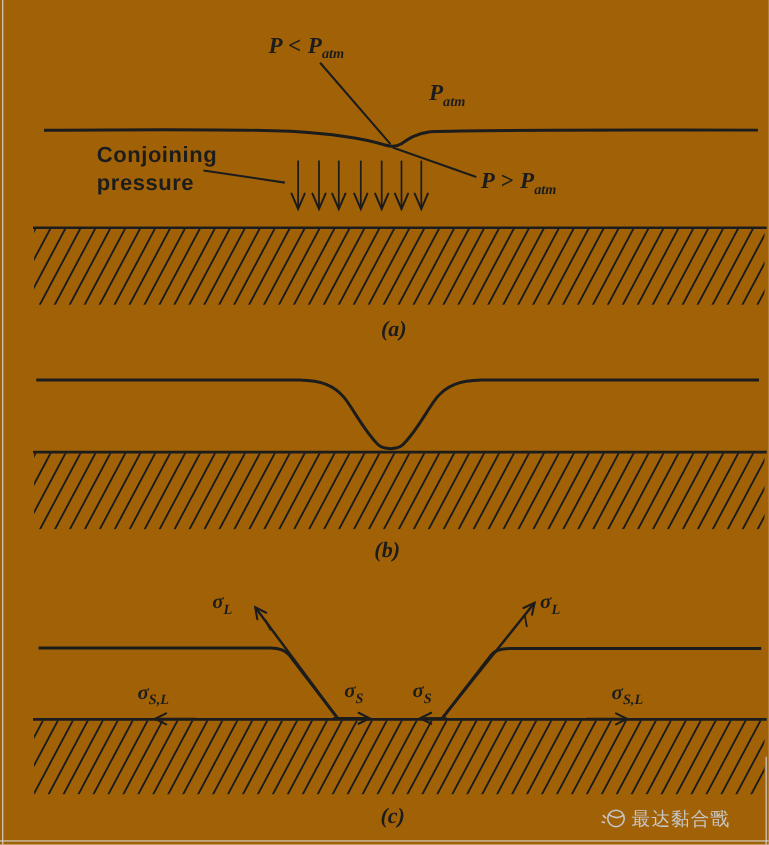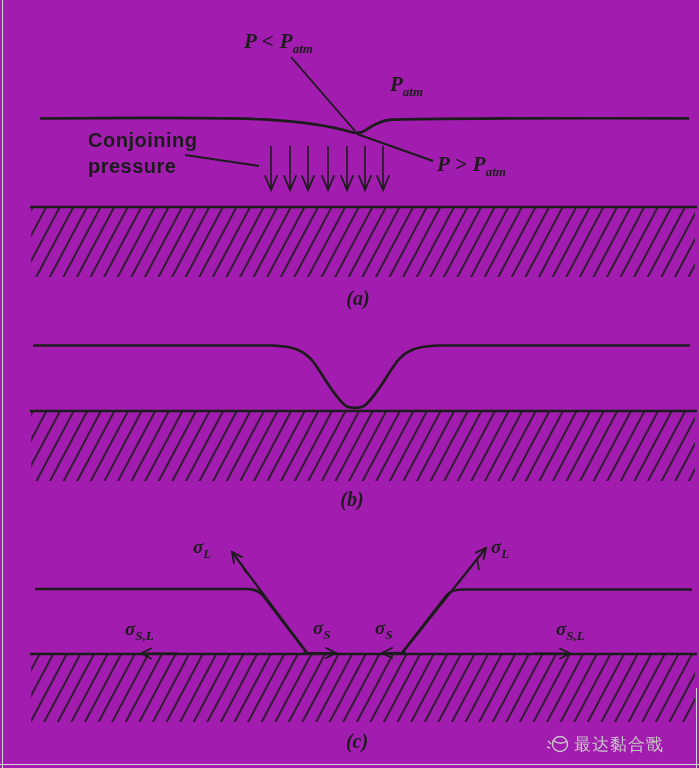--- a/index.html
+++ b/index.html
@@ -1,20 +1,20 @@
 <!DOCTYPE html>
 <html><head>
 <meta charset="utf-8">
 <style>
   html, body { margin: 0; padding: 0; background: #ffffff; }
   .figure-page {
     position: relative;
     width: 699px;
     height: 768px;
-    background: #a21caf;
+    background: #a16207;
     overflow: hidden;
     font-family: "Liberation Sans", "DejaVu Sans", sans-serif;
   }
   .figure-page svg { position: absolute; inset: 0; }
 
   
   .ink        { stroke: #1c1c1c; fill: none; }
   .surface    { stroke-width: 2.7; stroke-linecap: butt; stroke-linejoin: round; }
   .substrate-line { stroke-width: 2.4; }
   .leader     { stroke-width: 1.9; }

